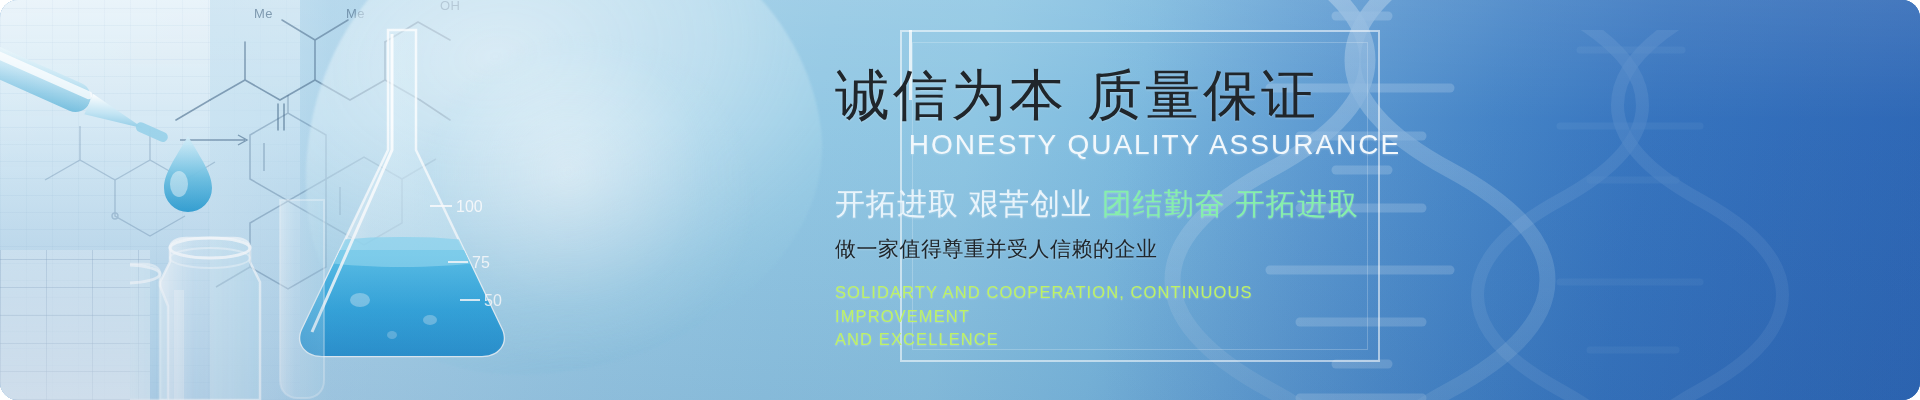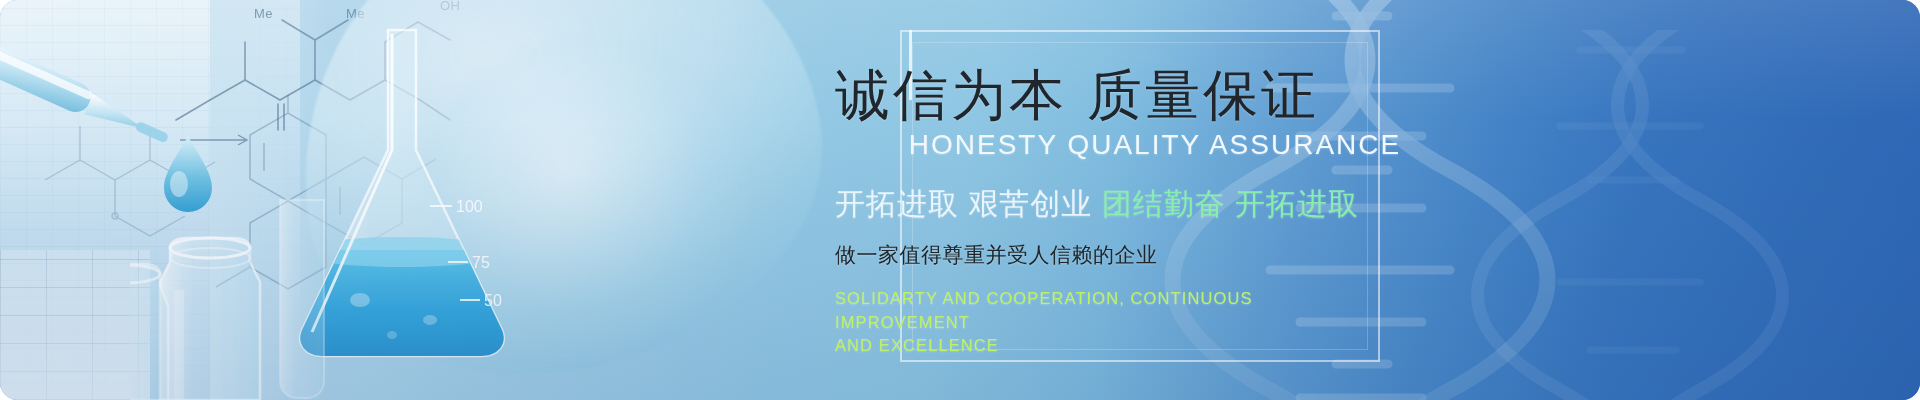--- a/index.html
+++ b/index.html
@@ -146,21 +146,21 @@
   .h3{
     margin-top:23px;
     font-size:30px;
     letter-spacing:1px;
     color:#e9f4fb;
     font-weight:400;
     white-space:nowrap;
   }
   .h3 .dark{ color:#86efac; }
   .h4{
-    margin-top:16px;
+    margin-top:10px;
     font-size:21px;
     letter-spacing:.5px;
     color:#20262b;
     font-weight:400;
     white-space:nowrap;
   }
   .h5{
     margin-top:18px;
     font-size:16.5px;
     letter-spacing:1.1px;

